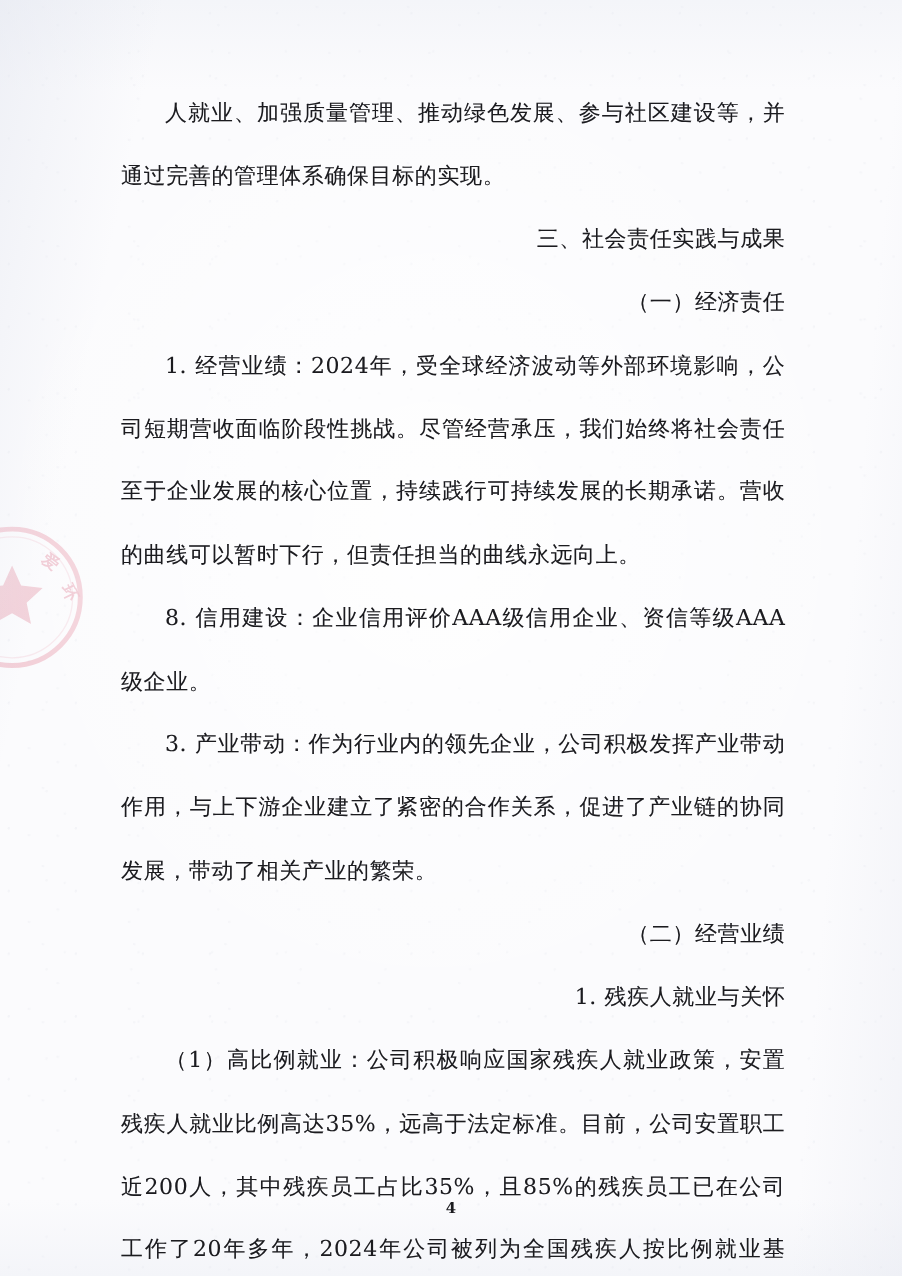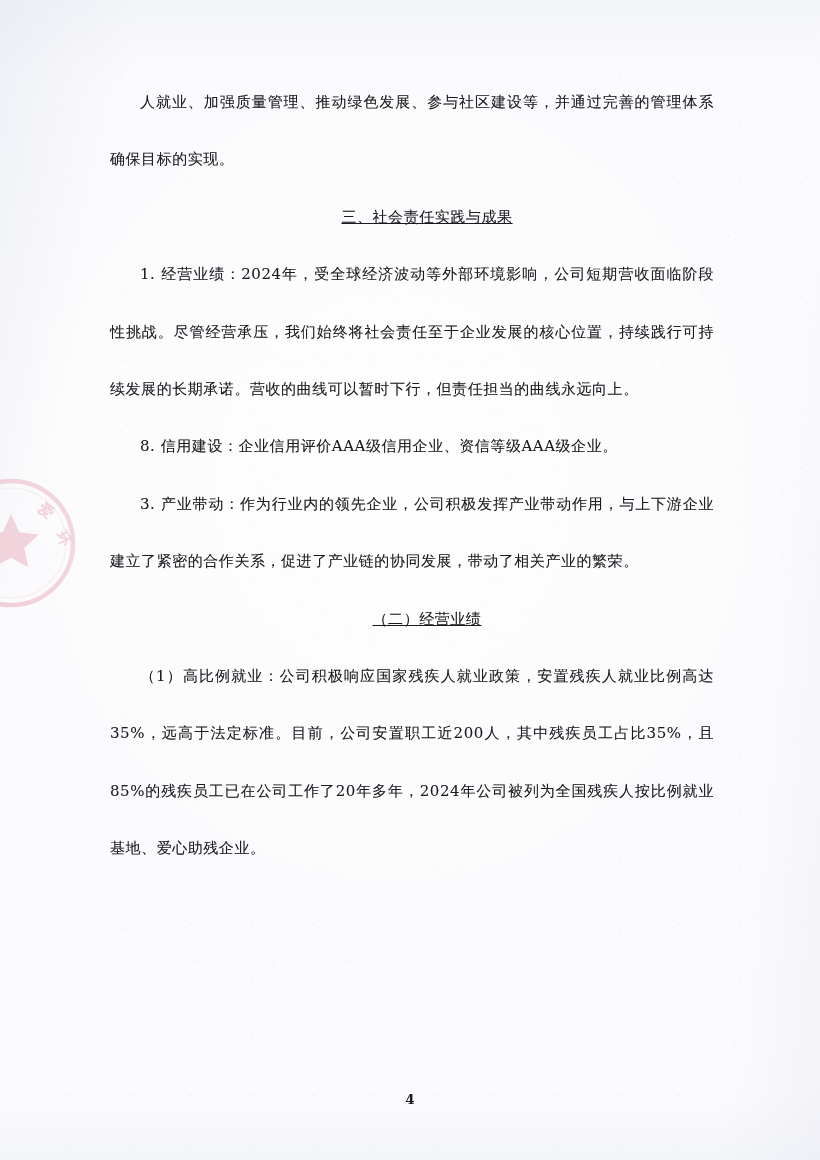--- a/index.html
+++ b/index.html
@@ -65,35 +65,34 @@
     position: absolute;
     left: 110px;
     top: 74px;
     width: 604px;
     z-index: 4;
   }
 
   .para {
     margin: 0;
     color: #1b1b1f;
-    font-size: 15px;
+    font-size: 20px;
     line-height: 57.4px;
     letter-spacing: 0.55px;
     text-align: justify;
     text-justify: inter-character;
     text-indent: 2em;
     font-weight: 500;
     text-shadow: 0 0 0.6px rgba(40,40,48,0.30);
   }
   .para:last-child { text-align: justify; }
 
   
   .para.short {
-    text-align: center;
-    text-decoration: underline;
+    text-align: right;
   }
 
   .page-number {
     position: absolute;
     left: 0;
     right: 0;
     top: 1091px;
     text-align: center;
     font-size: 13.5px;
     font-weight: 700;
@@ -116,23 +115,25 @@
       <text x="118" y="64" transform="rotate(64 118 64)">环</text>
     </g>
   </svg>
 
   <div class="paper-noise"></div>
   <div class="paper-tex"></div>
 
   <div class="doc-body">
     <p class="para">人就业、加强质量管理、推动绿色发展、参与社区建设等，并通过完善的管理体系确保目标的实现。</p>
     <p class="para short">三、社会责任实践与成果</p>
+    <p class="para short">（一）经济责任</p>
     <p class="para">1. 经营业绩：2024年，受全球经济波动等外部环境影响，公司短期营收面临阶段性挑战。尽管经营承压，我们始终将社会责任至于企业发展的核心位置，持续践行可持续发展的长期承诺。营收的曲线可以暂时下行，但责任担当的曲线永远向上。</p>
     <p class="para">8. 信用建设：企业信用评价AAA级信用企业、资信等级AAA级企业。</p>
     <p class="para">3. 产业带动：作为行业内的领先企业，公司积极发挥产业带动作用，与上下游企业建立了紧密的合作关系，促进了产业链的协同发展，带动了相关产业的繁荣。</p>
     <p class="para short">（二）经营业绩</p>
+    <p class="para short">1. 残疾人就业与关怀</p>
     <p class="para">（1）高比例就业：公司积极响应国家残疾人就业政策，安置残疾人就业比例高达35%，远高于法定标准。目前，公司安置职工近200人，其中残疾员工占比35%，且85%的残疾员工已在公司工作了20年多年，2024年公司被列为全国残疾人按比例就业基地、爱心助残企业。</p>
 
   </div>
 
   <div class="page-number">4</div>
 
 </div>
 
 </body></html>

